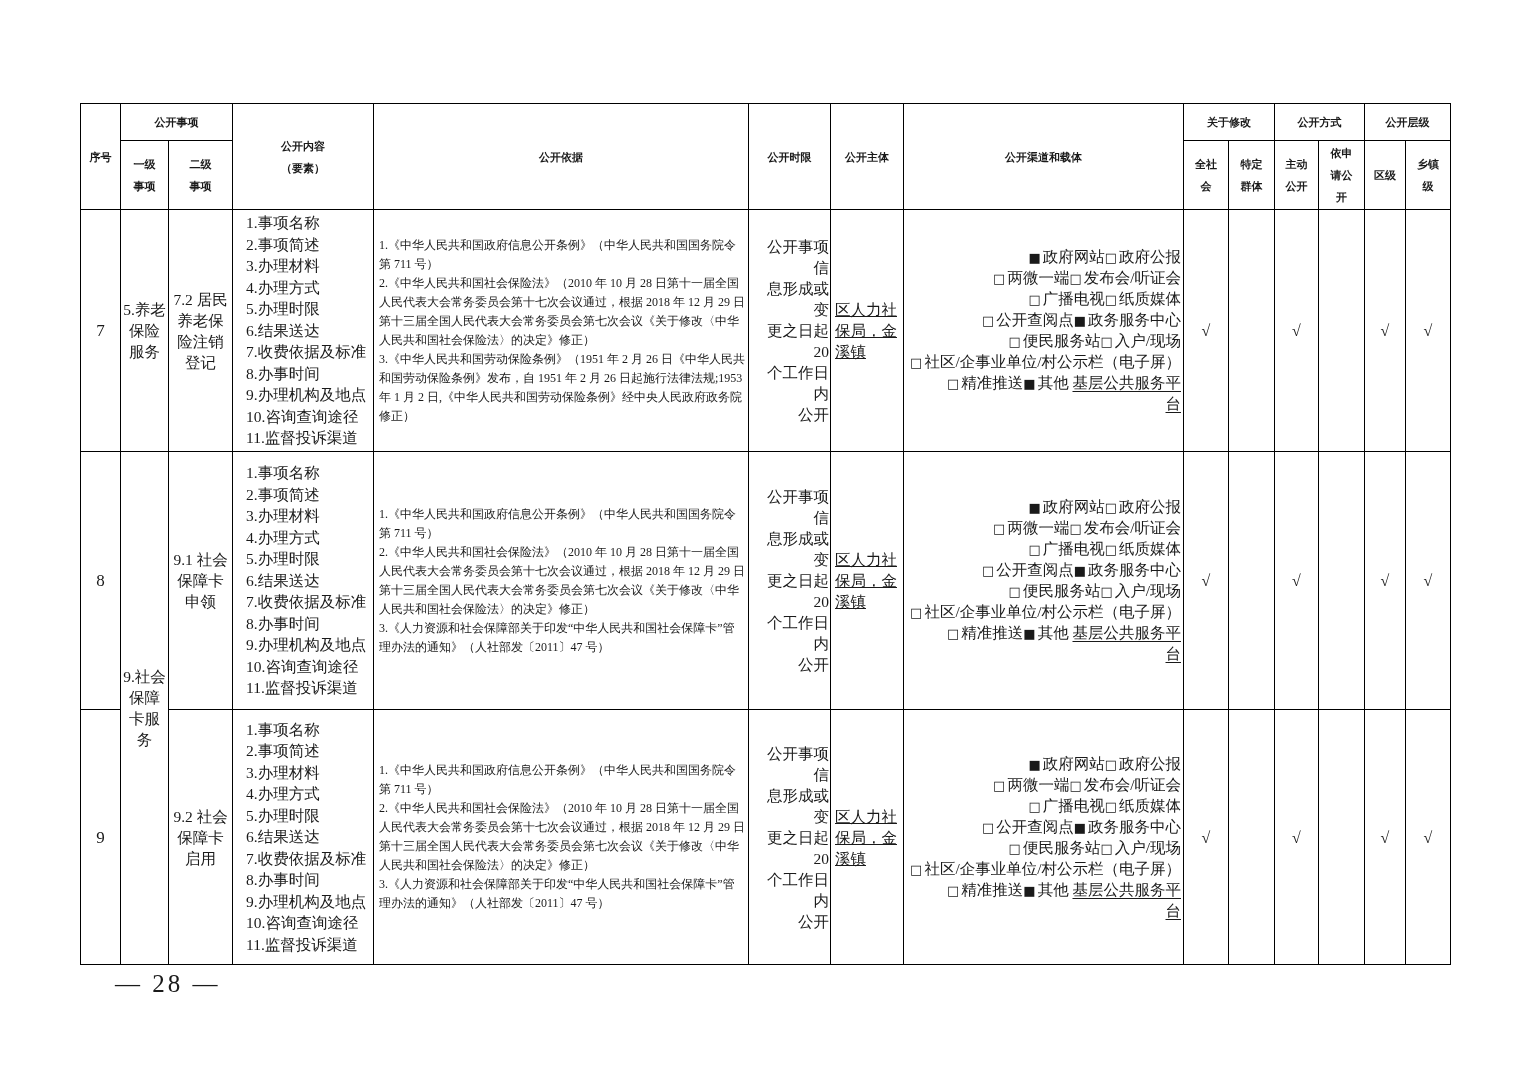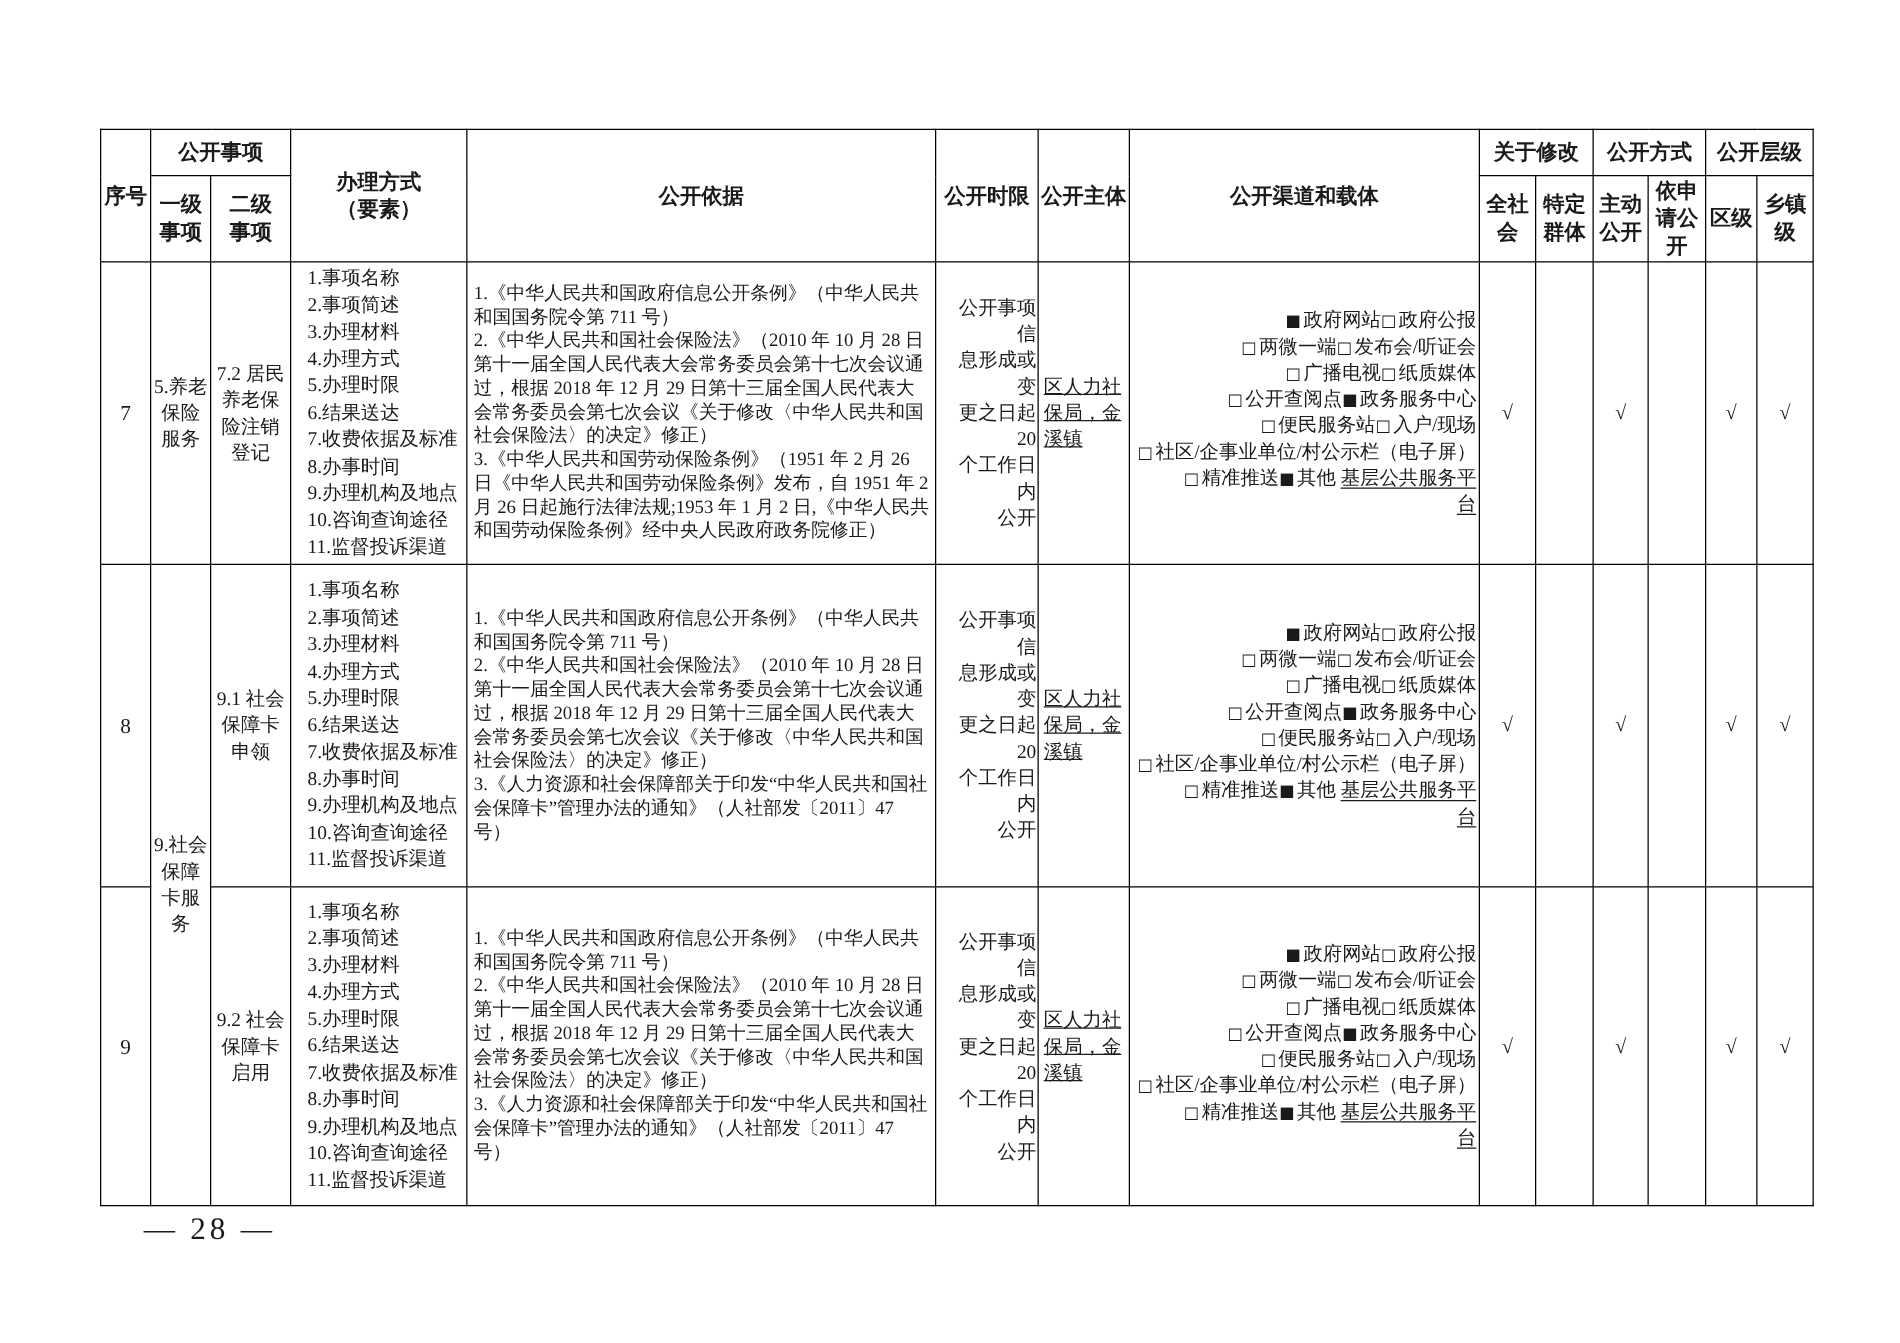--- a/index.html
+++ b/index.html
@@ -13,26 +13,26 @@
     border-collapse:collapse;table-layout:fixed;
   }
   td{
     border:1.5px solid #000;padding:1px 2px;vertical-align:middle;
     text-align:center;font-size:16px;line-height:21px;overflow:hidden;
   }
   tr.h1{height:37px;} tr.h2{height:63px;}
   tr.r7{height:242px;} tr.r8{height:258px;} tr.r9{height:255px;}
   .th{
     font-family:"Liberation Sans","DejaVu Sans",sans-serif;font-weight:bold;
-    font-size:17px;line-height:22px;white-space:pre-line;
+    font-size:11px;line-height:22px;white-space:pre-line;
   }
   td.seq{font-size:17px;}
   td.l1,td.l2{font-size:15.5px;line-height:21px;white-space:pre-line;}
   td.content{text-align:left;font-size:15.5px;line-height:21.5px;white-space:pre-line;padding:2px 2px 2px 13px;}
-  td.basis{text-align:left;font-size:15px;line-height:19px;white-space:pre-wrap;padding:2px 3px 2px 5px;}
+  td.basis{text-align:left;font-size:12px;line-height:19px;white-space:pre-wrap;padding:2px 3px 2px 5px;}
   td.timelimit{text-align:right;font-size:15.5px;line-height:21px;white-space:pre-line;padding:1px 1px 1px 3px;}
   td.subject{text-align:left;font-size:15.5px;line-height:21px;padding:2px 2px 2px 4px;text-decoration:underline;}
   td.channels{text-align:right;font-size:15.5px;line-height:20px;padding:2px 2px 2px 4px;}
   td.mark{font-size:16px;}
   .ch-line{display:block;}
   .ch-col1{display:inline-block;width:106px;vertical-align:top;}
   .ch-box{display:inline-block;margin-right:2px;font-size:13px;font-family:"DejaVu Sans",sans-serif;}
   .ch-u{text-decoration:underline;text-underline-offset:3px;}
   .pageno{
     position:absolute;left:115px;top:970px;font-size:25px;letter-spacing:3px;
@@ -57,21 +57,21 @@
       <col style="width:44px">
       <col style="width:46px">
     <col style="width:41px">
       <col style="width:45px">
   </colgroup>
 
   <tbody>
       <tr class="h1">
     <td class="th" rowspan="2">序号</td>
     <td class="th" colspan="2">公开事项</td>
-    <td class="th" rowspan="2">办理方式
+    <td class="th" rowspan="2">公开内容
 （要素）</td>
     <td class="th" rowspan="2">公开依据</td>
     <td class="th" rowspan="2">公开时限</td>
     <td class="th" rowspan="2">公开主体</td>
     <td class="th" rowspan="2">公开渠道和载体</td>
     <td class="th" colspan="2">关于修改</td>
     <td class="th" colspan="2">公开方式</td>
     <td class="th" colspan="2">公开层级</td>
   </tr>
 

